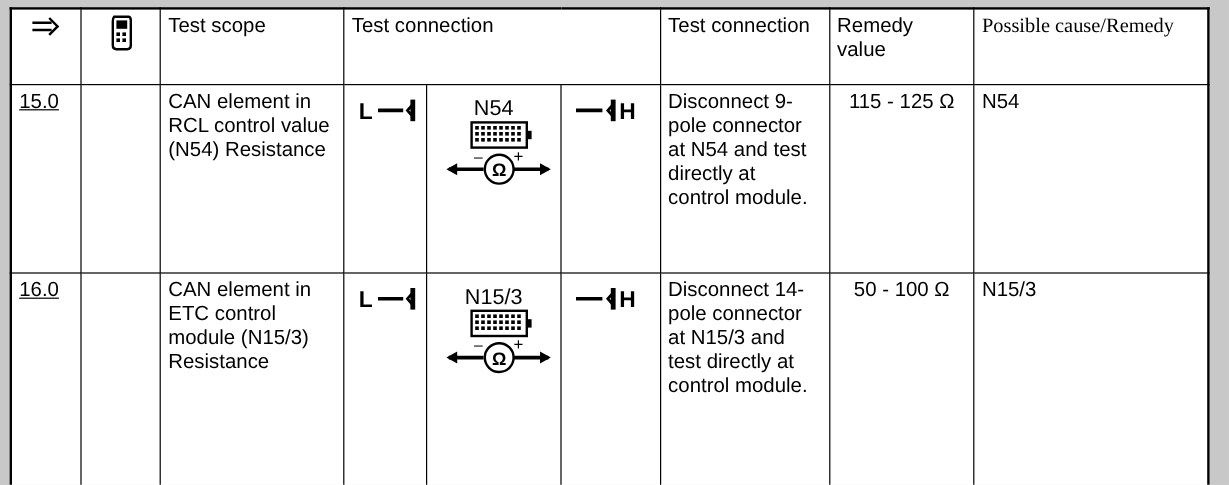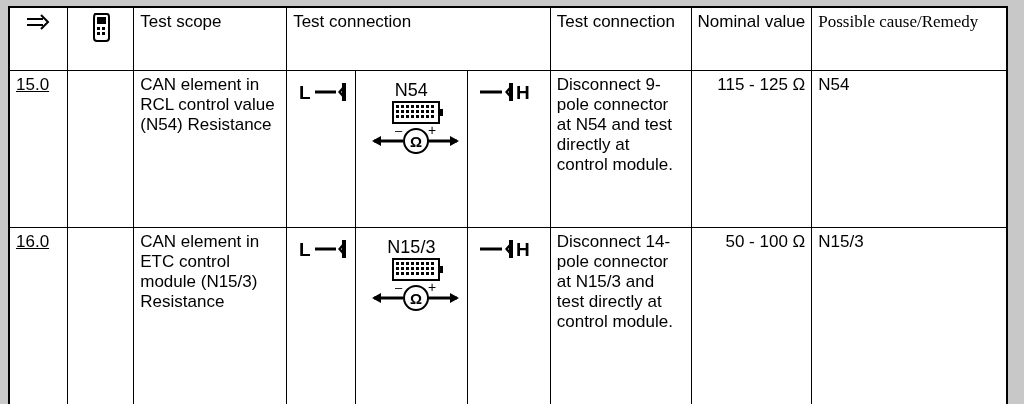--- a/index.html
+++ b/index.html
@@ -68,21 +68,21 @@
   td.scope-cell {
     font-weight: bold;
     border-left: 1px solid #000;
     border-right: 2px solid #000;
   }
   td.cond-cell {
     border-left: 2px solid #000;
   }
   td.nom-cell {
     vertical-align: middle;
-    text-align: right;
+    text-align: center;
     padding-left: 8px;
   }
   td.cause-cell {
     border-left: 3px double #000;
   }
   th.cause-head {
     border-left: 3px double #000;
     font-family: Liberation Serif, serif;
   }
   
@@ -165,21 +165,21 @@
               <rect x="7" y="15" width="3" height="3" fill="#000" stroke="none"></rect>
               <rect x="12" y="15" width="3" height="3" fill="#000" stroke="none"></rect>
               <rect x="7" y="20" width="3" height="3" fill="#000" stroke="none"></rect>
               <rect x="12" y="20" width="3" height="3" fill="#000" stroke="none"></rect>
             </g>
           </svg>
         </th>
         <th class="scope-cell">Test scope</th>
         <th class="conn-head" colspan="3">Test connection</th>
         <th class="cond-cell">Test connection</th>
-        <th>Nominal value</th>
+        <th>Remedy value</th>
         <th class="cause-head">Possible cause/Remedy</th>
       </tr>
     </thead>
 
     <tbody>
 
       <tr class="row-1">
         <td class="num-cell">15.0</td>
         <td></td>
         <td class="scope-cell">CAN element in RCL control value (N54) Resistance</td>

